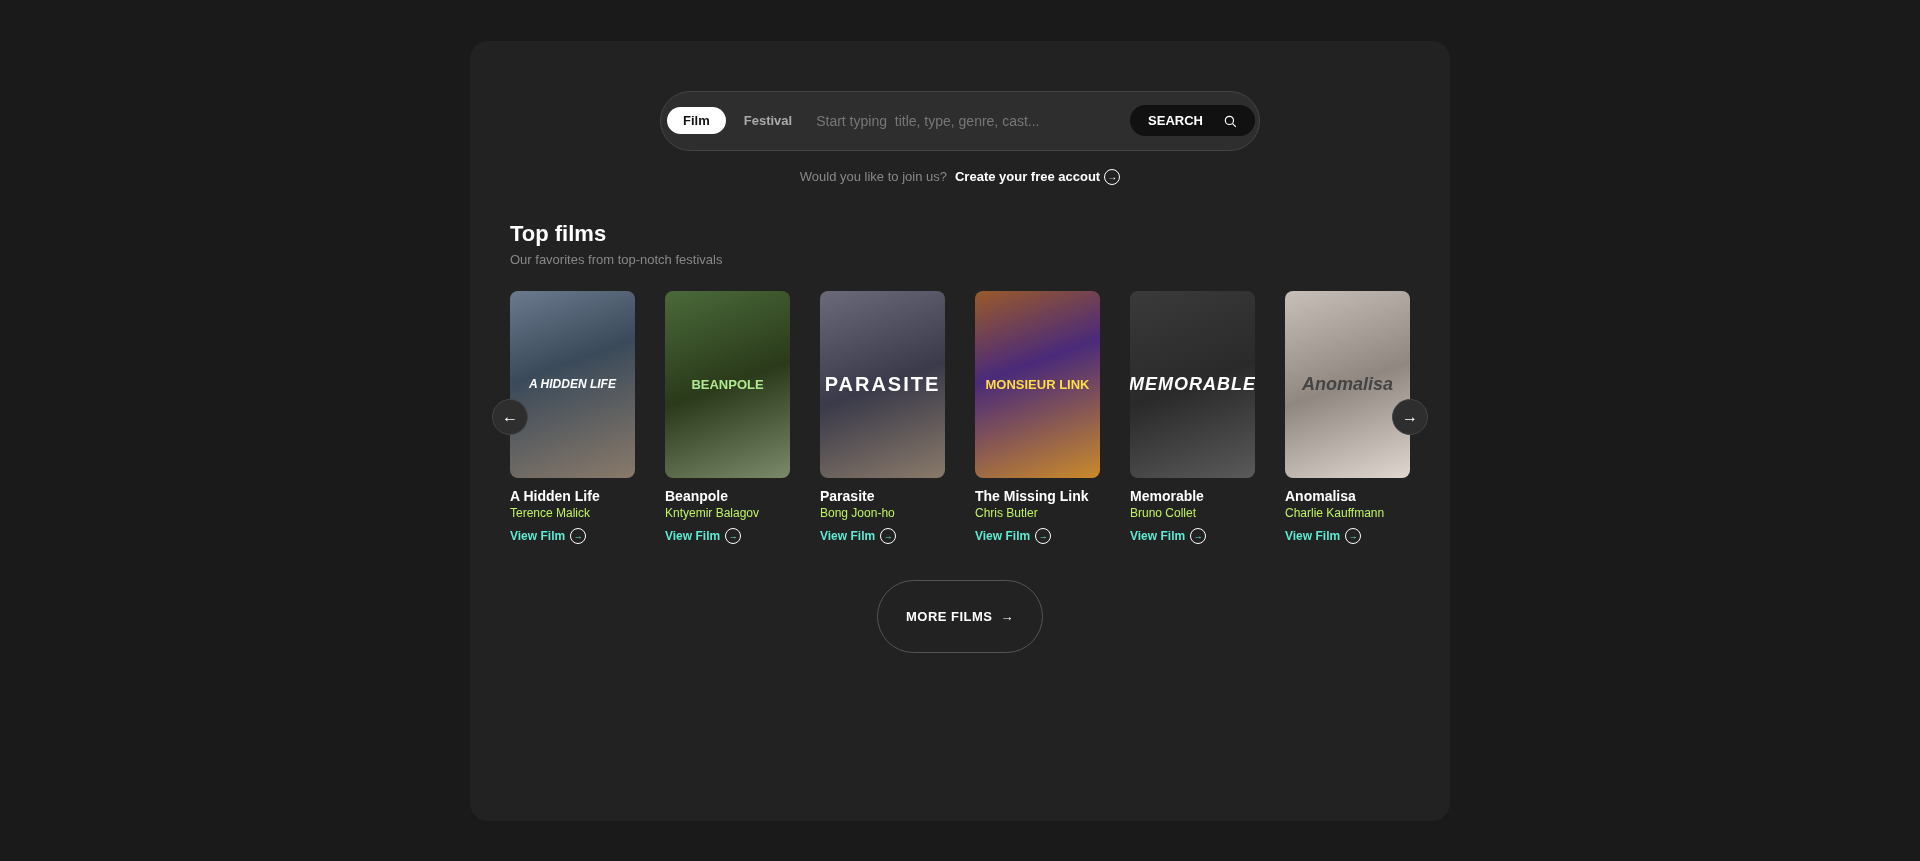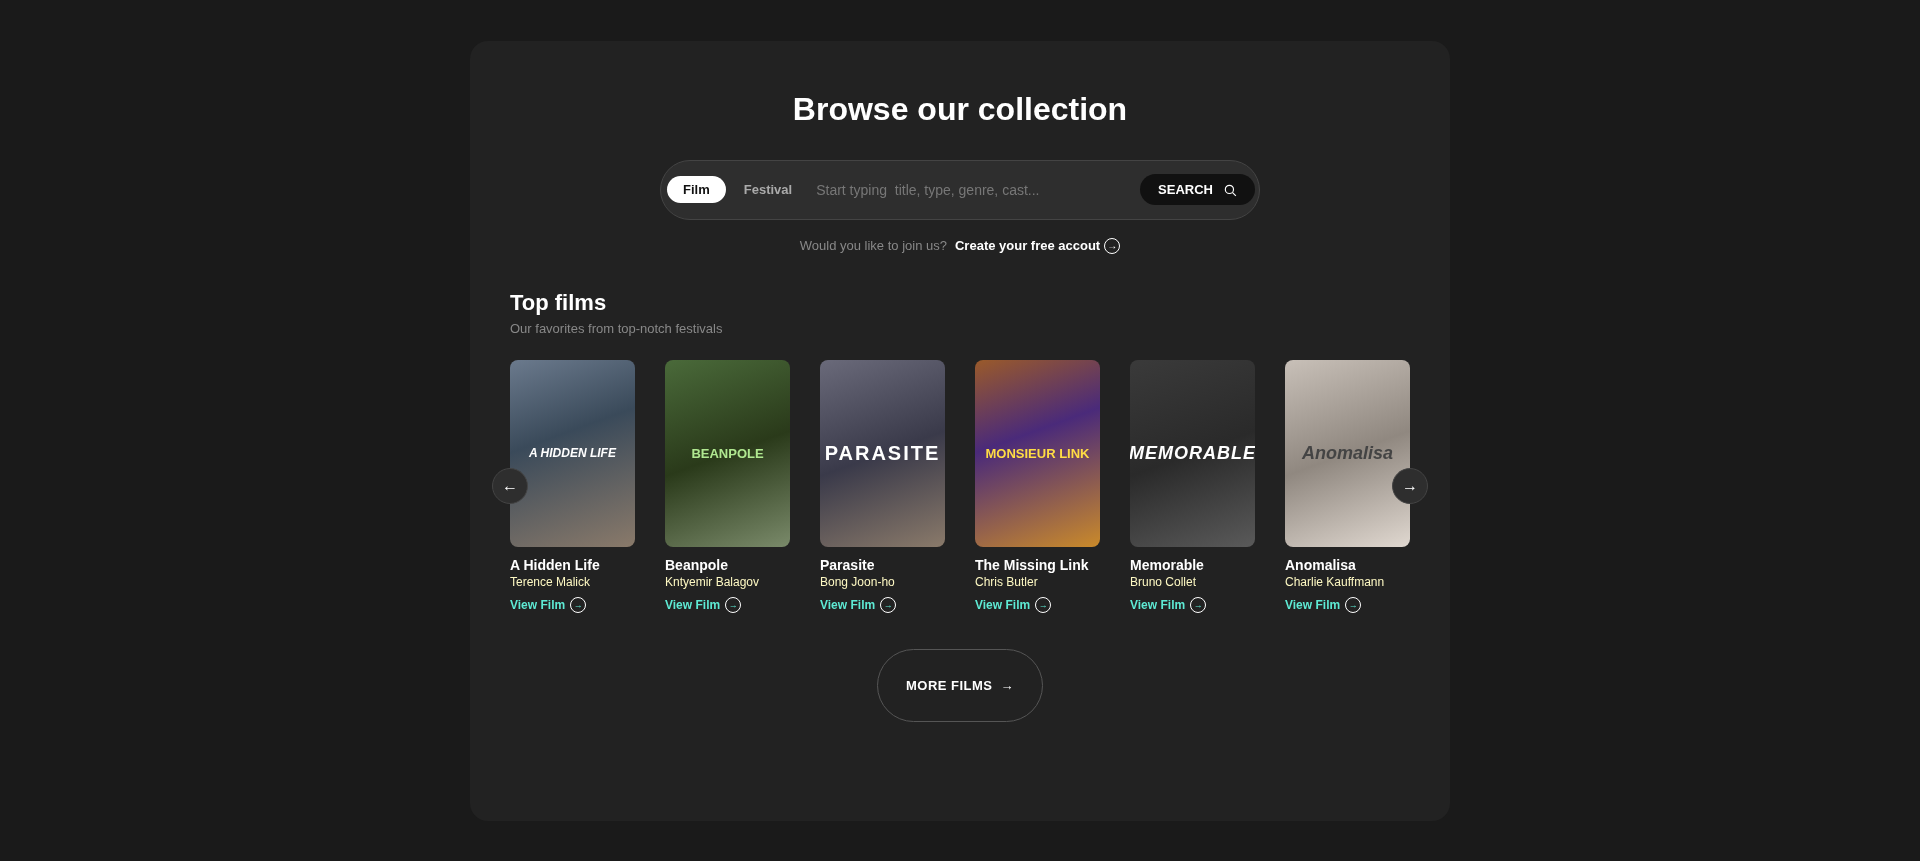--- a/index.html
+++ b/index.html
@@ -86,21 +86,21 @@
       background: #111;
       color: #fff;
       border: none;
       border-radius: 50px;
       padding: 8px 18px;
       font-size: 13px;
       font-weight: 600;
       cursor: pointer;
       display: flex;
       align-items: center;
-      gap: 10px;
+      gap: 20px;
       white-space: nowrap;
     }
 
     .search-icon-svg {
       width: 14px;
       height: 14px;
       fill: none;
       stroke: #fff;
       stroke-width: 2;
     }
@@ -240,21 +240,21 @@
     .poster-anomalisa .poster-label { color: #444; font-size: 18px; font-style: italic; }
 
     .film-title {
       color: #ffffff;
       font-size: 14px;
       font-weight: 700;
       margin-bottom: 2px;
     }
 
     .film-director {
-      color: #fef9c3;
+      color: #bef264;
       font-size: 12px;
       margin-bottom: 8px;
     }
 
     .view-film-btn {
       background: transparent;
       border: none;
       color: #5eead4;
       font-size: 12px;
       font-weight: 700;
@@ -295,21 +295,20 @@
       align-items: center;
       gap: 8px;
       letter-spacing: 0.5px;
     }
   </style>
 </head>
 <body>
 
 <div class="main-container">
 
-  <h1 class="page-title">Browse our collection</h1>
 
   <div class="search-bar-wrapper">
     <div class="search-bar">
       <div class="tab-group">
         <button class="tab active">Film</button>
         <button class="tab">Festival</button>
       </div>
       <input class="search-input" type="text" placeholder="Start typing  title, type, genre, cast..." style="">
       <button class="search-button">
         <span>SEARCH</span>

